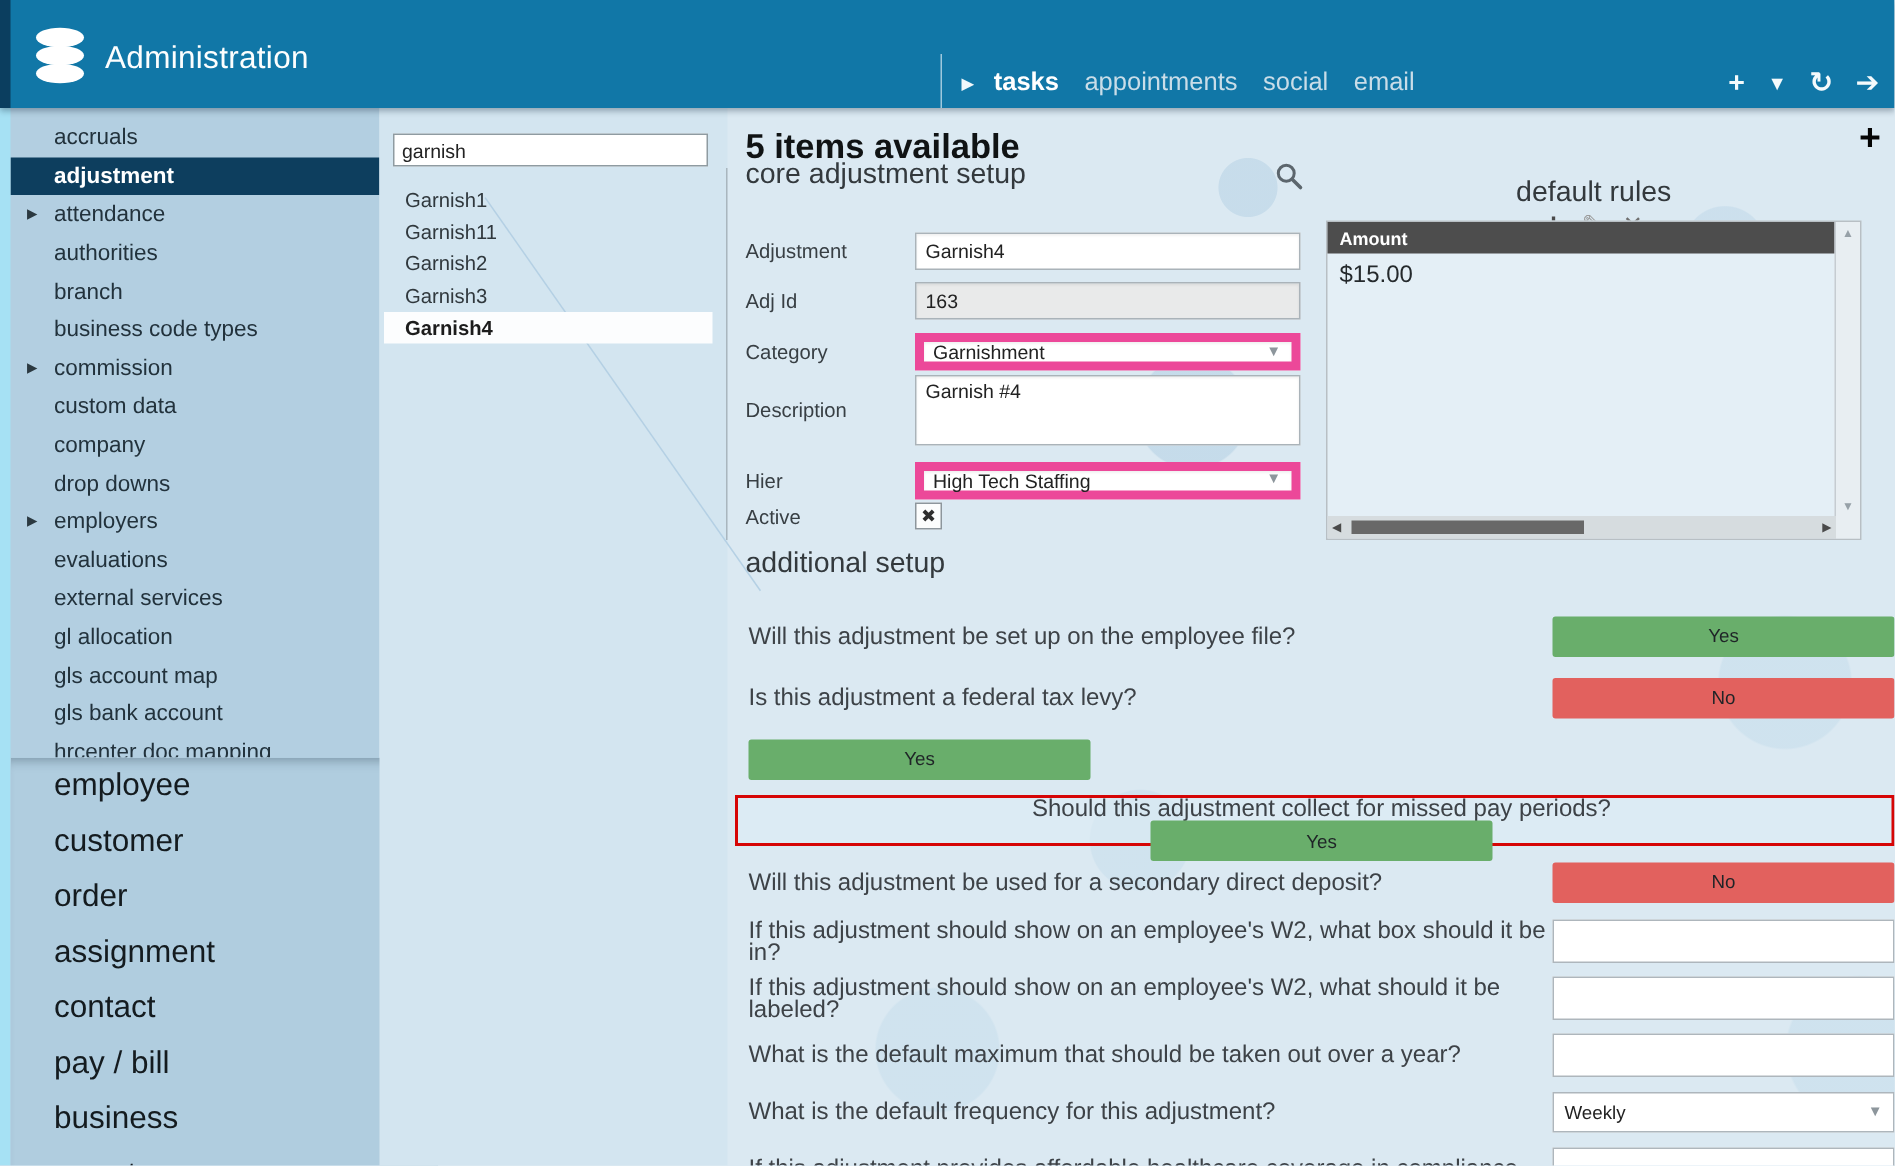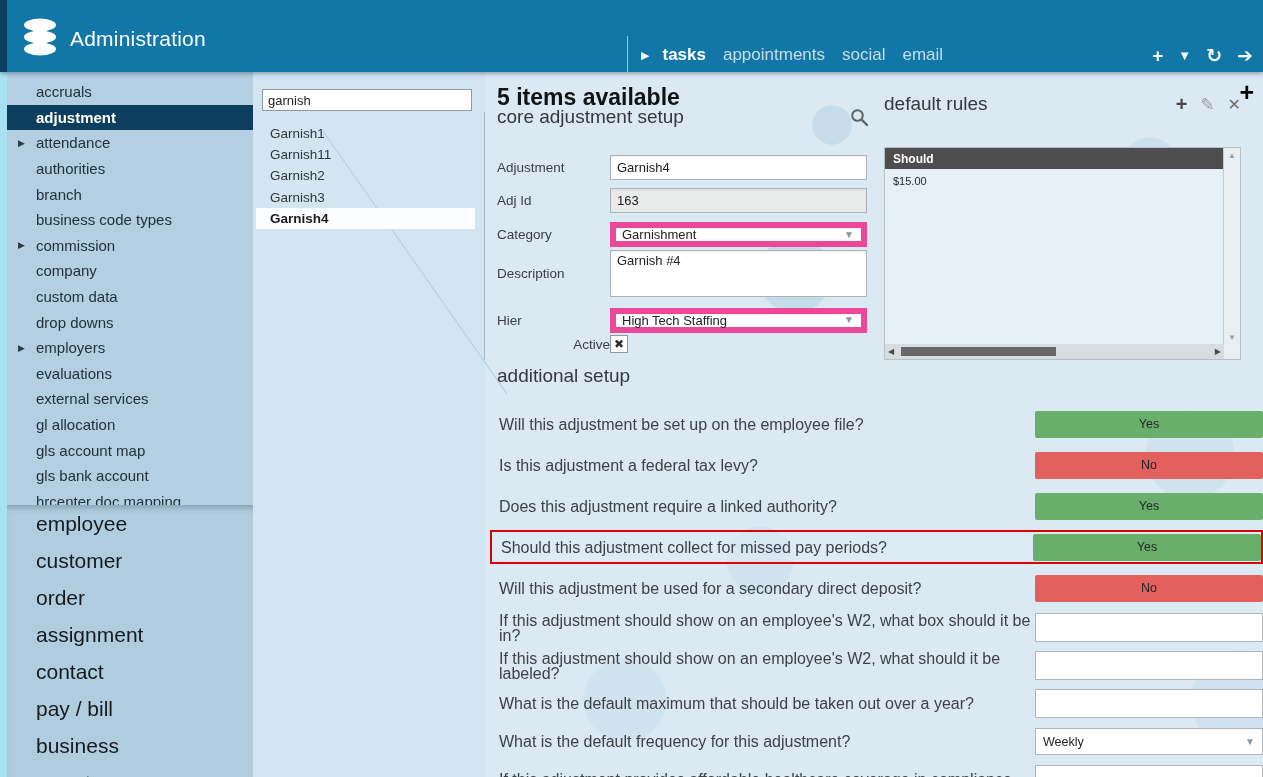--- a/index.html
+++ b/index.html
@@ -52,61 +52,61 @@
     background:#ffffff;font-family:inherit;font-size:13px;color:#222;padding:1px 5px;outline:none;}
   .results{position:absolute;left:3px;top:51px;width:219px;}
   .result{height:21.2px;display:flex;align-items:center;padding-left:14px;font-size:13.5px;color:#30383d;cursor:default;}
   .result.sel{background:#fcfdfe;font-weight:bold;color:#1c1c1c;}
   
   .main-divider{position:absolute;left:484px;top:112px;width:1px;height:248px;background:#a9b6be;}
   .items-available{position:absolute;left:497px;top:84px;font-size:23px;font-weight:bold;color:#101314;}
   .top-add{position:absolute;right:9px;top:80px;font-size:25px;font-weight:bold;color:#050505;line-height:24px;cursor:default;}
   .sec-title{font-size:19px;color:#33393d;}
   .core-hdr{position:absolute;left:497px;top:106px;width:372px;display:flex;justify-content:space-between;align-items:center;}
-  .rules-hdr{position:absolute;left:884px;top:93px;width:357px;display:flex;justify-content:space-between;align-items:center;}
+  .rules-hdr{position:absolute;left:884px;top:118px;width:357px;display:flex;justify-content:space-between;align-items:center;flex-direction:column;}
   .rules-icons{display:flex;align-items:center;gap:13px;}
   .ri-plus{font-size:20px;font-weight:bold;color:#4a4a4a;line-height:18px;}
   .ri-pencil{font-size:17px;color:#9b9b9b;}
   .ri-x{font-size:16px;font-weight:bold;color:#6e6e6e;}
   
   .form-row{position:absolute;left:497px;width:372px;display:flex;align-items:center;}
   .form-label{width:113px;flex:none;font-size:13.5px;color:#383f44;}
   .tinp{box-sizing:border-box;width:257px;border:1px solid #aab3b9;background:#fff;font-family:inherit;
     font-size:13px;color:#222;padding:2px 6px;outline:none;box-shadow:inset 0 1px 2px rgba(0,0,0,.07);}
   .tinp.dis{background:#e9eaea;}
   .selbox{box-sizing:border-box;width:257px;height:25px;border:6px solid #ec4899;background:#fff;position:relative;
     display:flex;align-items:center;padding:0 6px;font-size:13px;color:#222;box-shadow:inset 0 1px 2px rgba(0,0,0,.07);}
   .selbox .caret{position:absolute;right:7px;top:50%;transform:translateY(-52%);font-size:10px;color:#8d969c;}
   .checkbox{width:16px;height:16px;border:1px solid #8d969c;background:#fcfdfd;display:flex;align-items:center;
     justify-content:center;font-size:12px;color:#2e2e2e;font-weight:bold;line-height:14px;}
   
   .rules-panel{position:absolute;left:884px;top:147px;width:357px;height:213px;background:#e4eff6;
     border:1px solid #b8bfc4;box-sizing:border-box;}
   .rules-grid-hdr{position:absolute;left:0;top:0;right:16px;height:21px;background:#4d4d4d;color:#fff;
     font-size:12px;font-weight:bold;display:flex;align-items:center;padding-left:8px;}
-  .rule-row{position:relative;margin-top:27px;padding-left:8px;font-size:11px;color:#24292c;}
+  .rule-row{position:relative;margin-top:27px;padding-left:8px;font-size:16px;color:#24292c;}
   .vscroll{position:absolute;right:0;top:0;bottom:0;width:16px;background:#e8eef2;border-left:1px solid #c5ccd1;}
   .vscroll .up{position:absolute;top:3px;left:0;right:0;text-align:center;font-size:8px;color:#97a1a8;}
   .vscroll .down{position:absolute;bottom:17px;left:0;right:0;text-align:center;font-size:8px;color:#97a1a8;}
   .hscroll{position:absolute;left:0;right:16px;bottom:0;height:15px;background:#d6dcdf;}
   .hscroll .left{position:absolute;left:3px;top:3px;font-size:8px;color:#4a4a4a;}
   .hscroll .right{position:absolute;right:3px;top:3px;font-size:8px;color:#4a4a4a;}
   .hthumb{position:absolute;left:16px;top:3px;width:155px;height:9px;background:#686868;}
   
   .addl-title{position:absolute;left:497px;top:365px;}
   .questions{position:absolute;left:485px;right:0;top:410px;}
   .qrow{display:flex;justify-content:space-between;align-items:center;height:28px;margin-bottom:13px;padding-left:14px;}
   .qrow.field{height:29px;margin-bottom:9px;}
   .qrow.toggle + .qrow.field{margin-top:-2px;}
   .qtext{font-size:16px;color:#3d4247;line-height:15px;max-width:540px;}
   .ctrl{width:228px;flex:none;}
   .tbtn{height:27px;border-radius:2px;display:flex;align-items:center;justify-content:center;
     font-size:12.5px;color:#1f2427;cursor:default;}
   .qrow.hl{box-sizing:border-box;height:34px;border:2px solid #d60505;margin-left:5px;margin-top:-3px;
-    margin-bottom:10px;padding-left:9px;background:rgba(222,237,246,.5);}
+    margin-bottom:10px;padding-left:9px;background:rgba(222,237,246,.5);flex-direction:column;}
   .ainput{box-sizing:border-box;width:228px;height:29px;border:1px solid #aeb6bc;background:#fff;
     font-family:inherit;font-size:12.5px;padding:0 6px;outline:none;}
   .aselect{box-sizing:border-box;width:228px;height:27px;border:1px solid #aeb6bc;background:#fff;position:relative;
     display:flex;align-items:center;padding:0 7px;font-size:12.5px;color:#222;}
   .aselect .caret{position:absolute;right:7px;top:50%;transform:translateY(-52%);font-size:10px;color:#8d969c;}
   .mag{display:block;}
 </style>
 </head>
 <body>
 
@@ -160,25 +160,25 @@
       <div class="side-item">
         <span class="arrow"></span>
         <span class="lbl">business code types</span>
       </div>
       <div class="side-item">
         <span class="arrow">▶</span>
         <span class="lbl">commission</span>
       </div>
       <div class="side-item">
         <span class="arrow"></span>
+        <span class="lbl">custom data</span>
+      </div>
+      <div class="side-item">
+        <span class="arrow"></span>
         <span class="lbl">company</span>
-      </div>
-      <div class="side-item">
-        <span class="arrow"></span>
-        <span class="lbl">custom data</span>
       </div>
       <div class="side-item">
         <span class="arrow"></span>
         <span class="lbl">drop downs</span>
       </div>
       <div class="side-item">
         <span class="arrow">▶</span>
         <span class="lbl">employers</span>
       </div>
       <div class="side-item">
@@ -270,27 +270,27 @@
   <span class="form-label">Description</span>
   <textarea class="tinp" style="height: 47px; resize: none;">Garnish #4</textarea>
 </div>
 <div class="form-row" style="top:302px;height:36px;">
   <span class="form-label">Hier</span>
   <div class="selbox">
     <span>High Tech Staffing</span>
     <span class="caret">▼</span>
   </div>
 </div>
-<div class="form-row" style="top:335px;height:18px;text-align:right;">
+<div class="form-row" style="top:335px;height:18px;">
   <span class="form-label">Active</span>
   <span class="checkbox">✖</span>
 </div>
 
 <div class="rules-panel">
-  <div class="rules-grid-hdr">Should</div>
+  <div class="rules-grid-hdr">Amount</div>
   <div>
       <div class="rule-row">$15.00</div>
     </div>
   <div class="vscroll">
     <div class="up">▲</div>
     <div class="down">▼</div>
   </div>
   <div class="hscroll">
     <div class="left">◀</div>
     <div class="hthumb"></div>
@@ -306,21 +306,20 @@
         <div class="tbtn" style="background: rgb(105, 174, 107);">Yes</div>
       </div>
     </div>
     <div class="qrow toggle">
       <span class="qtext">Is this adjustment a federal tax levy?</span>
       <div class="ctrl">
         <div class="tbtn" style="background: rgb(226, 97, 94);">No</div>
       </div>
     </div>
     <div class="qrow toggle">
-      <span class="qtext">Does this adjustment require a linked authority?</span>
       <div class="ctrl">
         <div class="tbtn" style="background: rgb(105, 174, 107);">Yes</div>
       </div>
     </div>
     <div class="qrow toggle hl">
       <span class="qtext">Should this adjustment collect for missed pay periods?</span>
       <div class="ctrl">
         <div class="tbtn" style="background: rgb(105, 174, 107);">Yes</div>
       </div>
     </div>

